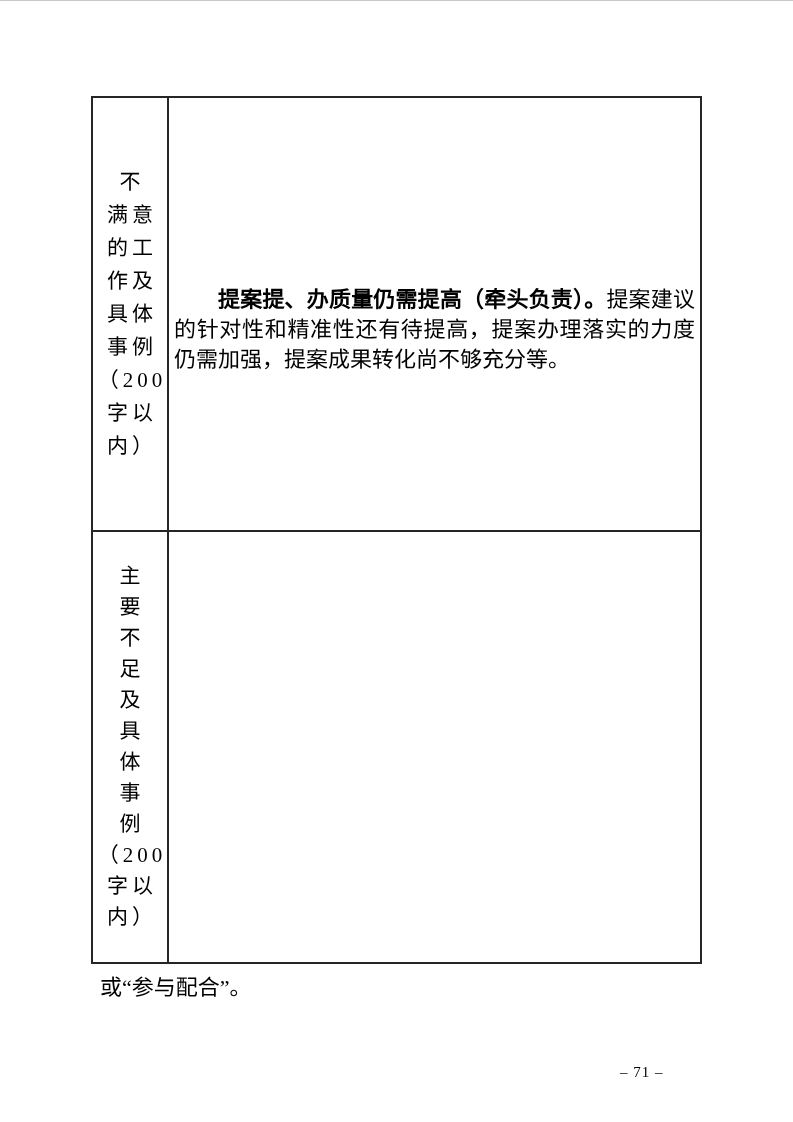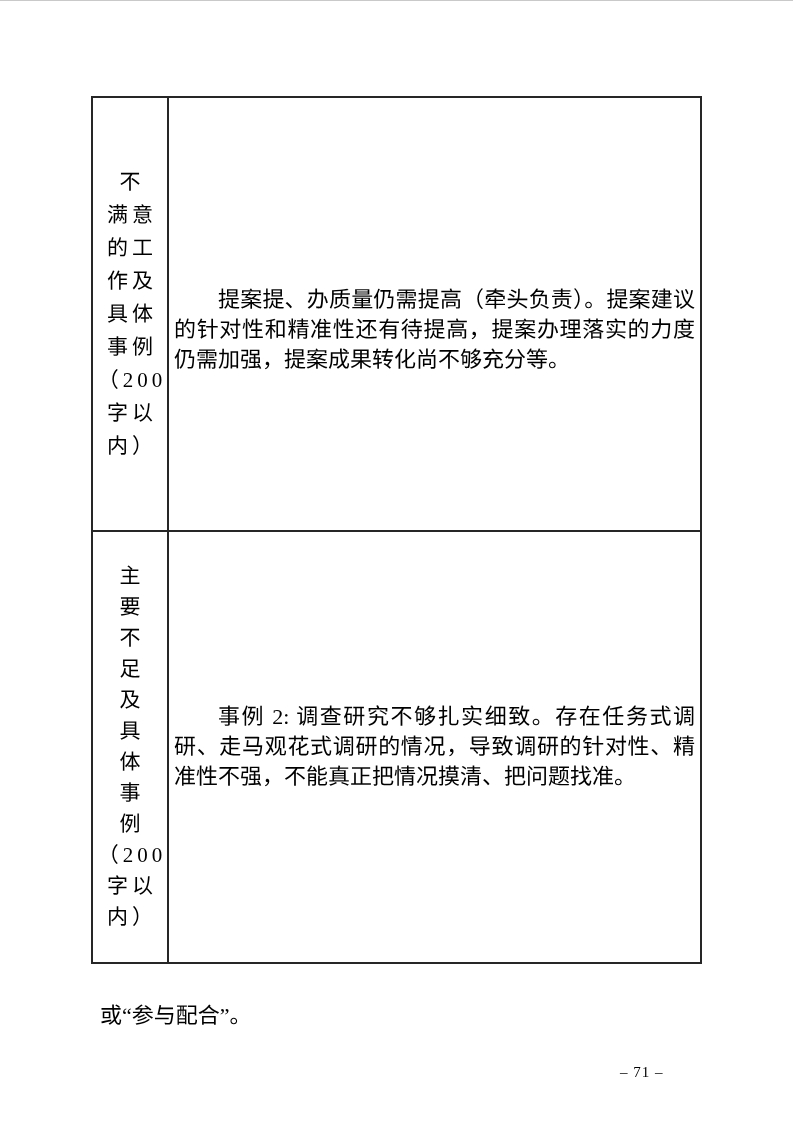--- a/index.html
+++ b/index.html
@@ -67,31 +67,31 @@
     justify-content: center;
   }
   .t-row.first .c-cell { padding-top: 32px; }
   .c-cell p {
     margin: 0;
     font-size: 22px;
     line-height: 30px;
     text-align: justify;
     text-indent: 44px;
   }
-  .c-cell p b, .note b { font-weight: 400; }
+  .c-cell p b, .note b { font-weight: 700; }
   .note {
     position: absolute;
     left: 100px;
     top: 971px;
     width: 600px;
     font-size: 22px;
     line-height: 33px;
   }
   .note-line1 { text-indent: 44px; }
-  .note-line2 { text-indent: 0; margin-top: 28px; }
+  .note-line2 { text-indent: 0; }
   .page-number {
     position: absolute;
     left: 620px;
     top: 1064px;
     font-size: 15px;
     letter-spacing: 1px;
     white-space: nowrap;
   }
 </style>
 </head>
@@ -128,21 +128,20 @@
         <div class="h-line">及</div>
         <div class="h-line">具</div>
         <div class="h-line">体</div>
         <div class="h-line">事</div>
         <div class="h-line">例</div>
         <div class="h-line">（200</div>
         <div class="h-line">字以</div>
         <div class="h-line">内）</div>
       </div>
       <div class="c-cell">
-        <p><b>事例 2: 调查研究不够扎实细致。</b><span>存在任务式调研、走马观花式调研的情况，导致调研的针对性、精准性不强，不能真正把情况摸清、把问题找准。</span></p>
       </div>
     </div>
   </div>
 
   <div class="note">
     <div class="note-line2">或“参与配合”。</div>
   </div>
 
   <div class="page-number">– 71 –</div>
 </div>

